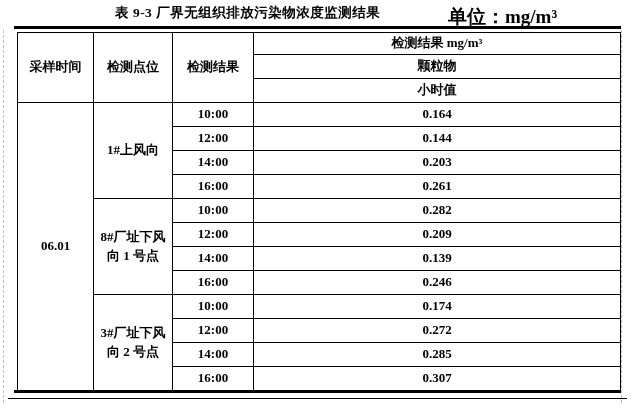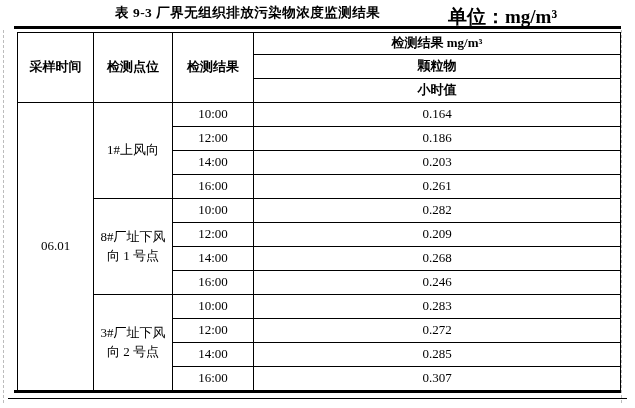--- a/index.html
+++ b/index.html
@@ -33,21 +33,21 @@
     width: 603px;
     border-collapse: collapse;
     table-layout: fixed;
   }
   table.monitor th, table.monitor td {
     border: 1px solid #000;
     padding: 0 2px;
     text-align: center;
     vertical-align: middle;
     font-size: 13px;
-    font-weight: normal;
+    font-weight: bold;
     line-height: 1.45;
     overflow: hidden;
   }
   table.monitor th { font-weight: bold; }
   tr.hdr-r1 { height: 22px; }
   tr.hdr-r2 { height: 24px; }
   tr.hdr-r3 { height: 24px; }
   tr.body-row { height: 24px; }
   td.cell-last, th.cell-last { border-right: none; }
   td.cell-date { border-left: none; }
@@ -84,21 +84,21 @@
       </tr>
 
       <tr class="body-row">
         <td class="cell-date" rowspan="12">06.01</td>
         <td rowspan="4">1#上风向</td>
         <td>10:00</td>
         <td class="cell-last">0.164</td>
       </tr>
       <tr class="body-row">
         <td>12:00</td>
-        <td class="cell-last">0.186</td>
+        <td class="cell-last">0.144</td>
       </tr>
       <tr class="body-row">
         <td>14:00</td>
         <td class="cell-last">0.203</td>
       </tr>
       <tr class="body-row">
         <td>16:00</td>
         <td class="cell-last">0.261</td>
       </tr>
 
@@ -106,31 +106,31 @@
         <td rowspan="4">8#厂址下风向 1 号点</td>
         <td>10:00</td>
         <td class="cell-last">0.282</td>
       </tr>
       <tr class="body-row">
         <td>12:00</td>
         <td class="cell-last">0.209</td>
       </tr>
       <tr class="body-row">
         <td>14:00</td>
-        <td class="cell-last">0.268</td>
+        <td class="cell-last">0.139</td>
       </tr>
       <tr class="body-row">
         <td>16:00</td>
         <td class="cell-last">0.246</td>
       </tr>
 
       <tr class="body-row">
         <td rowspan="4">3#厂址下风向 2 号点</td>
         <td>10:00</td>
-        <td class="cell-last">0.283</td>
+        <td class="cell-last">0.174</td>
       </tr>
       <tr class="body-row">
         <td>12:00</td>
         <td class="cell-last">0.272</td>
       </tr>
       <tr class="body-row">
         <td>14:00</td>
         <td class="cell-last">0.285</td>
       </tr>
       <tr class="body-row">

